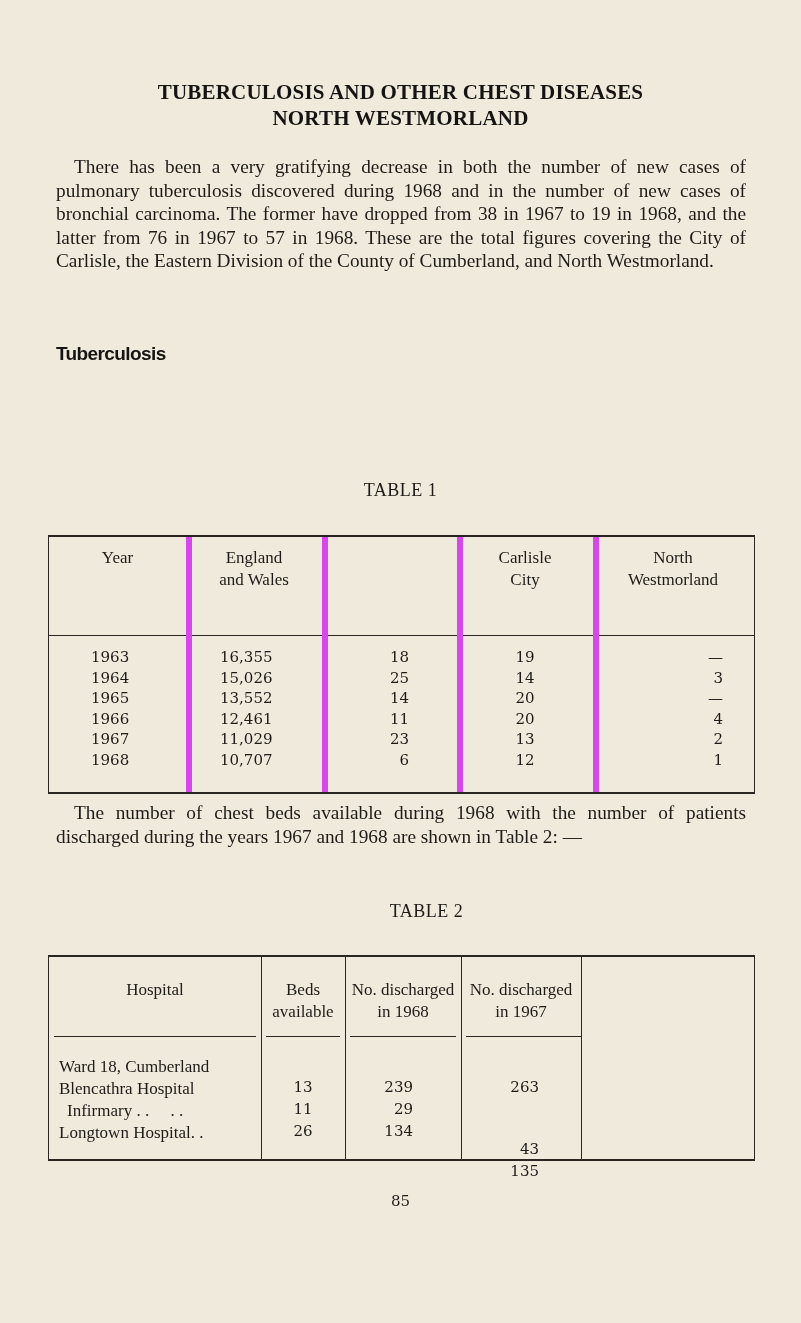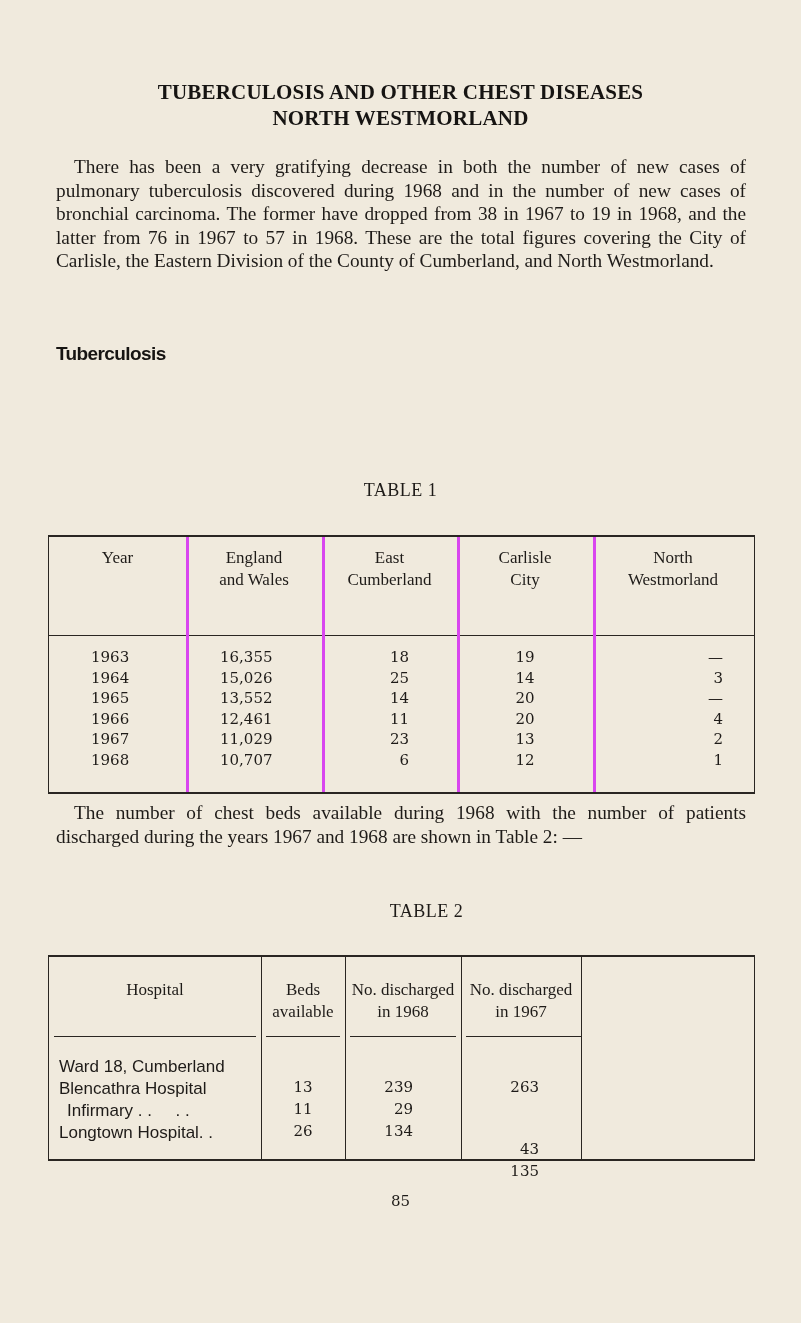--- a/index.html
+++ b/index.html
@@ -40,21 +40,21 @@
   }
   .cap1 { top: 480px; }
   .cap2 { top: 901px; padding-left: 26px; }
 
   
   .tbl1 {
     position: absolute; left: 48px; top: 535px; width: 705px; height: 255px;
     border-top: 2px solid #2a2622; border-bottom: 2px solid #2a2622;
     border-left: 1px solid #2a2622; border-right: 1px solid #2a2622;
   }
-  .tbl1 .col { position: absolute; top: 0; bottom: 0; border-right: 3px solid #d946ef; }
+  .tbl1 .col { position: absolute; top: 0; bottom: 0; border-right: 6px solid #d946ef; }
   .tbl1 .hdr {
     position: absolute; top: 10px; left: 0; right: 0; text-align: center;
     font-family: "Liberation Serif", serif; font-size: 17px; line-height: 22px;
   }
   .tbl1 .hline {
     position: absolute; top: 98px; left: 0; right: 0; border-top: 1px solid #2a2622;
   }
   .tbl1 .cells { position: absolute; top: 110px; left: 0; right: 0; }
   .num {
     font-family: "DejaVu Serif", serif; font-size: 15px; line-height: 20.5px;
@@ -69,21 +69,21 @@
   }
   .tbl2 .col { position: absolute; top: 0; bottom: 0; }
   .tbl2 .col.br { border-right: 1px solid #2a2622; }
   .tbl2 .hdr {
     position: absolute; top: 22px; left: 0; right: 0; text-align: center;
     font-family: "Liberation Serif", serif; font-size: 17px; line-height: 22px;
   }
   .tbl2 .uline { position: absolute; top: 79px; left: 5px; right: 5px; border-top: 1.5px solid #2a2622; }
   .tbl2 .cells { position: absolute; top: 119px; left: 0; right: 0; }
   .tbl2 .hosp {
-    font-family: Liberation Sans, sans-serif; font-size: 17px; line-height: 22px; height: 22px;
+    font-family: Liberation Serif, serif; font-size: 17px; line-height: 22px; height: 22px;
     white-space: nowrap;
   }
   .tbl2 .num2 {
     font-family: "DejaVu Serif", serif; font-size: 15px; line-height: 22px; height: 22px;
     white-space: nowrap;
   }
   .page-number {
     position: absolute; left: 0; width: 801px; top: 1192px; text-align: center;
     font-family: "DejaVu Serif", serif; font-size: 15px;
   }
@@ -129,24 +129,20 @@
         <div class="num">16,355</div>
         <div class="num">15,026</div>
         <div class="num">13,552</div>
         <div class="num">12,461</div>
         <div class="num">11,029</div>
         <div class="num">10,707</div>
       </div>
     </div>
 
     <div class="col" style="left:273px;width:135px;">
-      <div class="hdr">
-        <div>East</div>
-        <div>Cumberland</div>
-      </div>
       <div class="cells" style="text-align:right;padding-right:48px;">
         <div class="num">18</div>
         <div class="num">25</div>
         <div class="num">14</div>
         <div class="num">11</div>
         <div class="num">23</div>
         <div class="num">6</div>
       </div>
     </div>
 

